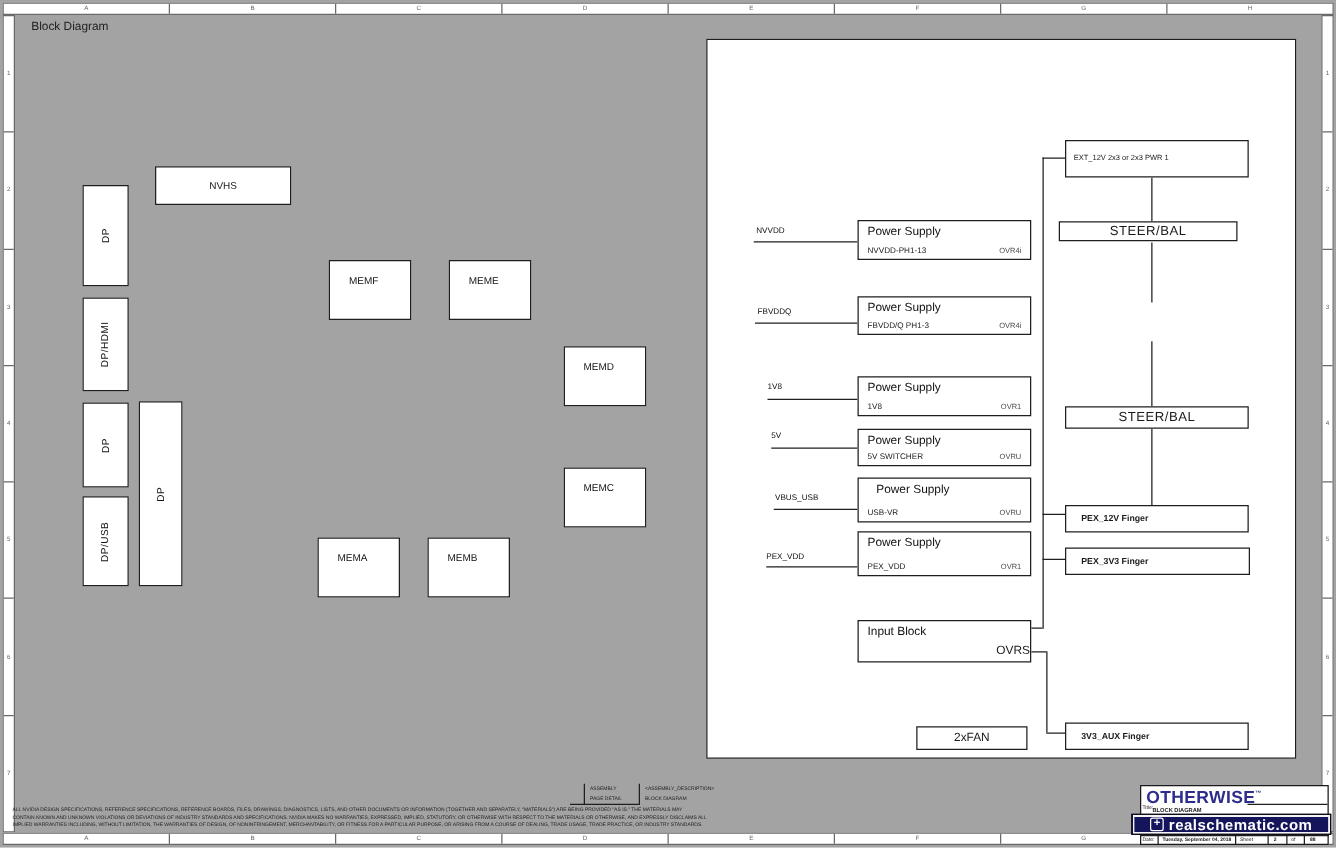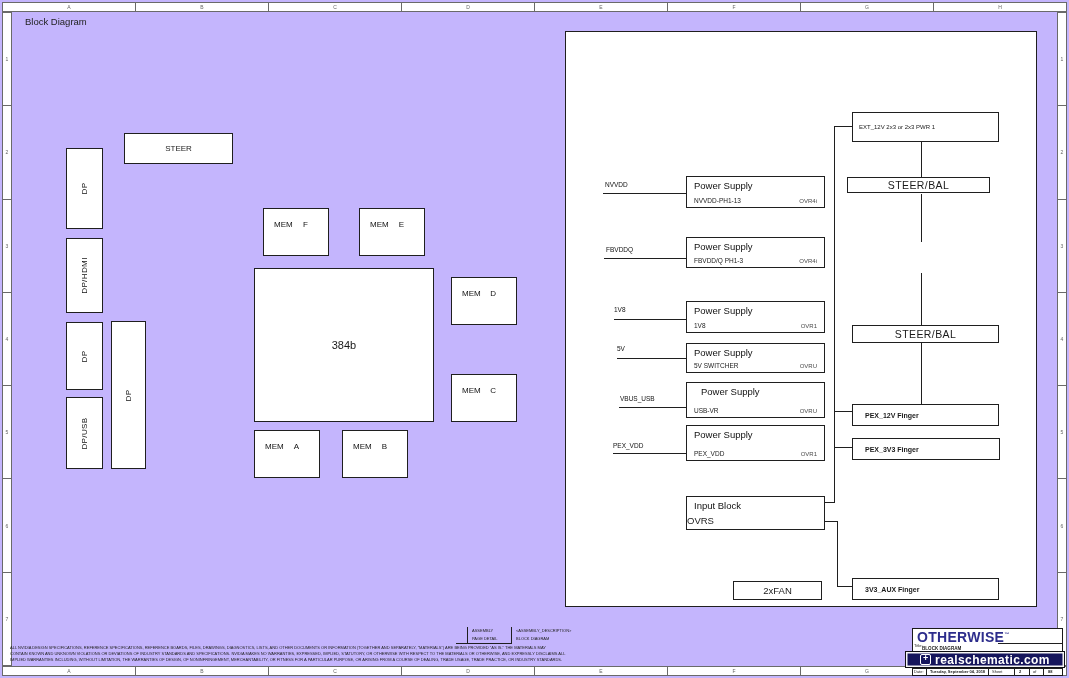--- a/index.html
+++ b/index.html
@@ -1,21 +1,21 @@
 <!DOCTYPE html>
 <html><head>
 <meta charset="utf-8">
 <style>
   html,body{margin:0;padding:0;background:#e9e9e9;font-family:"Liberation Sans",sans-serif;}
-  .sheet{position:relative;width:1069px;height:678px;background:#c4b5fd;overflow:hidden;color:#1a1a1a;text-decoration:underline;}
+  .sheet{position:relative;width:1069px;height:678px;background:#a3a3a3;overflow:hidden;color:#1a1a1a;text-decoration:underline;}
   .box{position:absolute;border:1px solid #1f1f1f;background:#fff;box-sizing:border-box;}
   .flexc{display:flex;align-items:center;justify-content:center;}
   .wire{position:absolute;background:#1f1f1f;z-index:2;}
   .vtext{transform:rotate(-90deg);white-space:nowrap;font-size:8px;letter-spacing:.4px;color:#111;}
-  .mem{display:flex;justify-content:space-between;padding:11px 20px 0 10px;font-size:8px;color:#111;z-index:3;}
+  .mem{display:flex;justify-content:center;padding:11px 20px 0 10px;font-size:8px;color:#111;z-index:3;}
   .ps{padding:3px 7px;z-index:3;}
   .ps-title{font-size:9.5px;color:#111;}
   .ps-sub{position:absolute;left:7px;right:7px;bottom:3px;display:flex;justify-content:space-between;align-items:baseline;}
   .ps-detail{font-size:6.5px;color:#222;}
   .ps-ctrl{font-size:6px;color:#4a4a4a;}
   .inlabel{position:absolute;font-size:6.5px;color:#111;z-index:3;}
   .chain{z-index:3;}
   .ruler{position:absolute;display:flex;box-sizing:border-box;border:1px solid #6a6a6a;background:#fff;z-index:1;}
   .ruler.h{flex-direction:row;}
   .ruler.v{flex-direction:column;}
@@ -74,41 +74,38 @@
       <div class="zone-cell">3</div>
       <div class="zone-cell">4</div>
       <div class="zone-cell">5</div>
       <div class="zone-cell">6</div>
       <div class="zone-cell">7</div>
     </div>
 
   <div style="position:absolute;left:25px;top:16px;font-size:9.5px;color:#222;z-index:3">Block Diagram</div>
 
   <div class="box flexc" style="left:124px;top:133px;width:109px;height:31px;font-size:8px;z-index:3">
-    <span>STEER</span>
+    <span>NVHS</span>
   </div>
   <div class="box flexc" style="left:66px;top:148px;width:37px;height:81px;z-index:3">
     <span class="vtext">DP</span>
   </div>
   <div class="box flexc" style="left:66px;top:238px;width:37px;height:75px;z-index:3">
     <span class="vtext">DP/HDMI</span>
   </div>
   <div class="box flexc" style="left:66px;top:322px;width:37px;height:68px;z-index:3">
     <span class="vtext">DP</span>
   </div>
   <div class="box flexc" style="left:66px;top:397px;width:37px;height:72px;z-index:3">
     <span class="vtext">DP/USB</span>
   </div>
   <div class="box flexc" style="left:111px;top:321px;width:35px;height:148px;z-index:3">
     <span class="vtext">DP</span>
   </div>
 
-  <div class="box flexc" style="left:254px;top:268px;width:180px;height:154px;font-size:11px;z-index:3">
-    <span>384b</span>
-  </div>
   <div class="box mem" style="left:263px;top:208px;width:66px;height:48px">
     <span>MEM</span>
     <span>F</span>
   </div>
   <div class="box mem" style="left:359px;top:208px;width:66px;height:48px">
     <span>MEM</span>
     <span>E</span>
   </div>
   <div class="box mem" style="left:451px;top:277px;width:66px;height:48px">
     <span>MEM</span>
@@ -178,21 +175,21 @@
   <div class="box ps" style="left:686px;top:425px;width:139px;height:36px">
     <div class="ps-title">Power Supply</div>
     <div class="ps-sub">
       <span class="ps-detail">PEX_VDD</span>
       <span class="ps-ctrl">OVR1</span>
     </div>
   </div>
 
   <div class="box ps" style="left:686px;top:496px;width:139px;height:34px">
     <div class="ps-title">Input Block</div>
-    <div style="position:absolute;left:0;right:0;bottom:3px;text-align:left;font-size:9.5px">OVRS</div>
+    <div style="position:absolute;left:0;right:0;bottom:3px;text-align:right;font-size:9.5px">OVRS</div>
   </div>
   <div class="box flexc" style="left:733px;top:581px;width:89px;height:19px;font-size:9.5px;z-index:3">
     <span>2xFAN</span>
   </div>
 
   <div class="box chain" style="left:852px;top:112px;width:147px;height:30px;display:flex;align-items:center;padding-left:6px;font-size:6px">
     <span>EXT_12V 2x3 or 2x3 PWR 1</span>
   </div>
   <div class="box flexc chain" style="left:847px;top:177px;width:143px;height:16px;font-size:10.5px;letter-spacing:.4px">
     <span>STEER/BAL</span>

